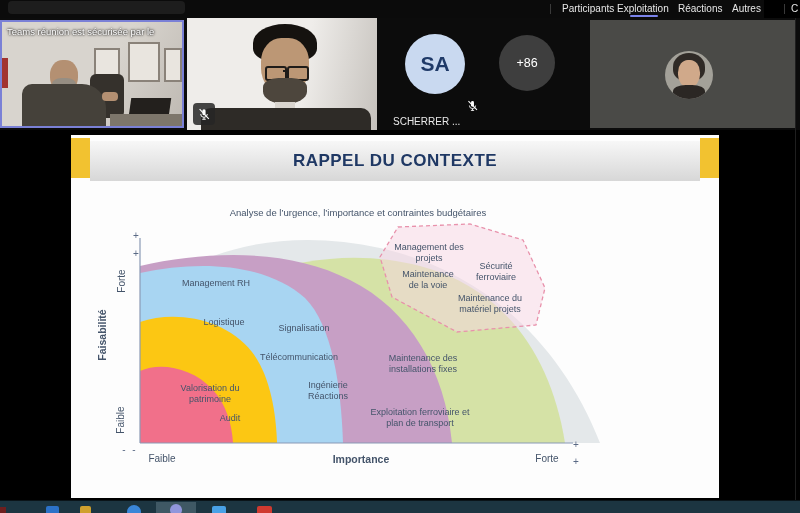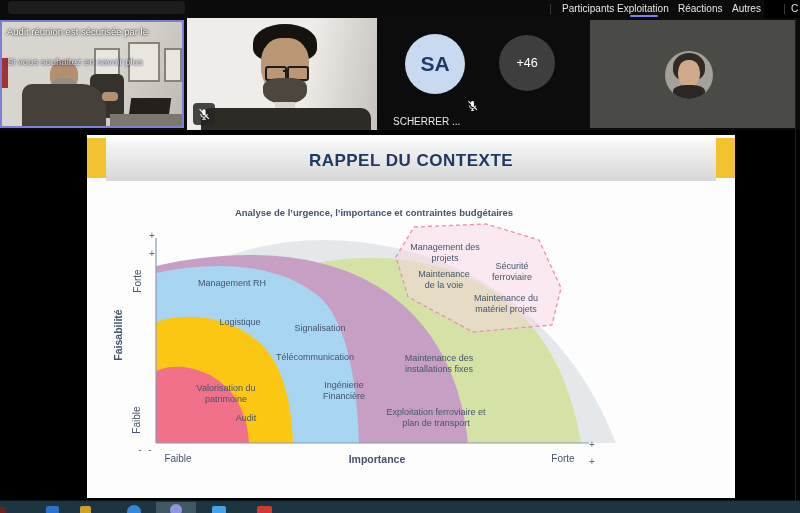--- a/index.html
+++ b/index.html
@@ -30,28 +30,28 @@
   .sa-label{position:absolute;left:393px;top:82px;font-size:10px;color:#eaeaea;margin-top:16px;}
   .sa-mic{position:absolute;left:466px;top:81px;width:13px;height:13px;}
   .ovf{position:absolute;left:499px;top:17px;width:56px;height:56px;border-radius:50%;
        background:#3e3e3e;color:#fff;font-size:12.5px;text-align:center;line-height:56px;}
   .tile4{position:absolute;left:590px;top:2px;width:205px;height:108px;background:#4a4a47;overflow:hidden;}
   .w-ava{position:absolute;left:75px;top:31px;width:48px;height:48px;border-radius:50%;
          background:#a3a199;overflow:hidden;}
   .edge-line{position:absolute;left:795px;top:18px;width:1px;height:482px;background:#1f1f1f;}
 
   
-  .slide{position:absolute;left:71px;top:135px;width:648px;height:363px;background:#fdfdfd;margin-left:16px;}
+  .slide{position:absolute;left:71px;top:135px;width:648px;height:363px;background:#fdfdfd;}
   .ybloc{position:absolute;top:3px;width:19px;height:40px;background:#f2c230;}
   .banner{position:absolute;left:19px;top:6px;width:610px;height:40px;
           background:linear-gradient(#f7f7f7,#d7d7d7);display:flex;align-items:center;justify-content:center;}
   .banner-title{color:#1f3864;font-size:17px;font-weight:bold;letter-spacing:.5px;}
   .heading{position:absolute;right:13px;top:50px;color:#1f3864;font-size:12.5px;font-weight:bold;}
   .subtitle{position:absolute;left:137px;top:72px;width:300px;text-align:center;
-            color:#44546a;font-size:9.5px;font-weight:bold;}
+            color:#44546a;font-size:9.5px;font-weight:normal;}
   .chart-svg{position:absolute;left:0;top:0;}
   .clabel{position:absolute;transform:translate(-50%,-50%);font-size:9px;color:#44546a;
           text-align:center;white-space:pre-line;line-height:1.25;}
   .atext{position:absolute;transform:translate(-50%,-50%);font-size:10px;color:#44546a;}
   .rot{transform:translate(-50%,-50%) rotate(-90deg);}
   .bold{font-weight:bold;font-size:10.5px;}
   .tick{font-size:10px;color:#5a6a85;}
 
   
   .nametag{position:absolute;left:0;top:473px;height:18px;line-height:18px;padding:0 9px;
@@ -84,22 +84,21 @@
       <div class="frame" style="left:126px;top:20px;width:28px;height:36px"></div>
       <div class="frame" style="left:162px;top:26px;width:14px;height:30px"></div>
       <div style="position:absolute;left:0;top:36px;width:6px;height:30px;background:#a23330"></div>
       <div style="position:absolute;left:88px;top:52px;width:34px;height:44px;background:#35312c;border-radius:6px"></div>
       <div style="position:absolute;left:48px;top:38px;width:28px;height:32px;background:#b49072;border-radius:45%"></div>
       <div style="position:absolute;left:50px;top:56px;width:24px;height:16px;background:#968e83;border-radius:40%"></div>
       <div style="position:absolute;left:20px;top:62px;width:84px;height:42px;background:#45413a;border-radius:10px 24px 0 0"></div>
       <div style="position:absolute;left:100px;top:70px;width:16px;height:9px;background:#b49072;border-radius:4px"></div>
       <div style="position:absolute;left:128px;top:76px;width:40px;height:18px;background:#23201d;transform:skewX(-8deg)"></div>
       <div style="position:absolute;left:108px;top:92px;width:72px;height:14px;background:#7d766b"></div>
-      <div class="overlay-line" style="top:4px">Audit réunion est sécurisée par le</div>
-      <div class="overlay-line" style="top:34px;opacity:.8;color:#d9ddf5">Si vous souhaitez en savoir plus</div>
+      <div class="overlay-line" style="top:4px">Teams réunion est sécurisée par le</div>
     </div>
 
     <div class="tile2">
       <div style="position:absolute;left:66px;top:6px;width:64px;height:38px;background:#15120f;border-radius:50% 50% 35% 35%"></div>
       <div style="position:absolute;left:74px;top:20px;width:48px;height:56px;background:#bc9775;border-radius:42% 42% 46% 46%"></div>
       <div style="position:absolute;left:78px;top:48px;width:18px;height:11px;border:2px solid #1f1c19;border-radius:3px"></div>
       <div style="position:absolute;left:100px;top:48px;width:18px;height:11px;border:2px solid #1f1c19;border-radius:3px"></div>
       <div style="position:absolute;left:96px;top:52px;width:6px;height:2px;background:#1f1c19"></div>
       <div style="position:absolute;left:76px;top:60px;width:44px;height:26px;background:#4d463d;border-radius:35% 35% 48% 48%"></div>
       <div style="position:absolute;left:88px;top:84px;width:20px;height:12px;background:#d9d5cf"></div>
@@ -114,21 +113,21 @@
     </div>
 
     <div class="sa-avatar">SA</div>
     <div class="sa-label">SCHERRER ...</div>
     <svg class="sa-mic" viewBox="0 0 16 16">
       <rect x="6.2" y="2.5" width="3.6" height="7" rx="1.8" fill="#fff"></rect>
       <path d="M4.2 8a3.8 3.8 0 0 0 7.6 0M8 11.8V14M6 14h4" stroke="#fff" stroke-width="1.1" fill="none"></path>
       <line x1="3" y1="2.5" x2="13.5" y2="13.5" stroke="#fff" stroke-width="1.3"></line>
     </svg>
 
-    <div class="ovf">+46</div>
+    <div class="ovf">+86</div>
 
     <div class="tile4">
       <div class="w-ava">
         <div style="position:absolute;left:8px;top:2px;width:32px;height:28px;background:#2f2a26;border-radius:50% 50% 40% 40%"></div>
         <div style="position:absolute;left:13px;top:9px;width:22px;height:27px;background:#d0a98a;border-radius:45%"></div>
         <div style="position:absolute;left:8px;top:34px;width:32px;height:16px;background:#2b2724;border-radius:40% 40% 0 0"></div>
       </div>
     </div>
   </div>
 
@@ -152,21 +151,21 @@
       <polygon stroke-width="1.3" stroke-dasharray="4 3" points="327,92 399,89 452,105 474,153 465,190 386,197 321,162 309,122" fill="rgba(247,214,228,0.5)" stroke="#e891ab"></polygon>
       <line x1="69" y1="103" x2="69" y2="308" stroke="#8a9ab5" stroke-width="1.2"></line>
       <line x1="69" y1="308" x2="502" y2="308" stroke="#8a9ab5" stroke-width="1.2"></line>
     </svg>
 
     <div class="clabel" style="left:145px;top:149px">Management RH</div>
     <div class="clabel" style="left:153px;top:188px">Logistique</div>
     <div class="clabel" style="left:233px;top:194px">Signalisation</div>
     <div class="clabel" style="left:228px;top:223px">Télécommunication</div>
     <div class="clabel" style="left:257px;top:256px">Ingénierie
-Financière</div>
+Réactions</div>
     <div class="clabel" style="left:139px;top:259px">Valorisation du
 patrimoine</div>
     <div class="clabel" style="left:159px;top:284px">Audit</div>
     <div class="clabel" style="left:352px;top:229px">Maintenance des
 installations fixes</div>
     <div class="clabel" style="left:349px;top:283px">Exploitation ferroviaire et
 plan de transport</div>
     <div class="clabel" style="left:358px;top:118px">Management des
 projets</div>
     <div class="clabel" style="left:425px;top:137px">Sécurité

